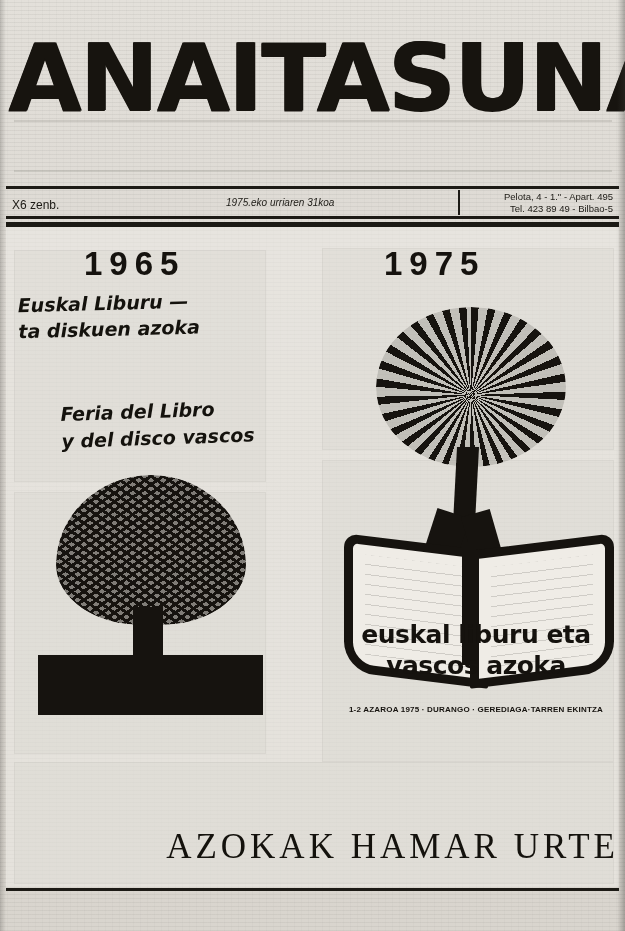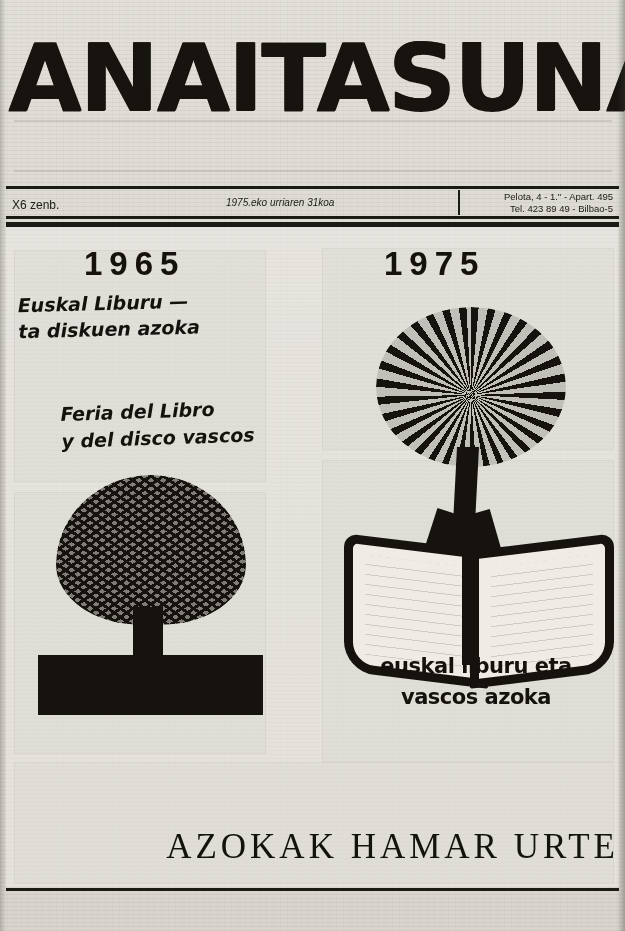--- a/index.html
+++ b/index.html
@@ -310,26 +310,26 @@
     top: 236px;
     width: 14px;
     height: 122px;
     background: #16130f;
   }
 
   
   #fair-title {
     position: absolute;
     left: 330px;
-    top: 424px;
+    top: 392px;
     width: 280px;
     text-align: center;
     font-family: "DejaVu Sans", sans-serif;
     font-weight: bold;
-    font-size: 21px;
+    font-size: 25px;
     line-height: 31px;
     letter-spacing: -0.5px;
     color: #15120e;
   }
   #fair-subtitle {
     position: absolute;
     left: 330px;
     top: 478px;
     width: 280px;
     text-align: center;
@@ -455,20 +455,21 @@
       <div id="book-right">
         <div class="book-lines"></div>
       </div>
       <div id="book-spine"></div>
     </div>
 
     <div id="fair-title">
       <span>euskal liburu eta</span><br>
       <span>vascos azoka</span>
     </div>
+    <div id="fair-subtitle">1-2 AZAROA 1975 · DURANGO · GEREDIAGA·TARREN EKINTZA</div>
 
     <div id="subtitle">AZOKAK HAMAR URTE</div>
   </div>
 
   <div id="rule-foot"></div>
   <div id="edge-left"></div>
   <div id="edge-right"></div>
 </div>
 
 </body></html>

